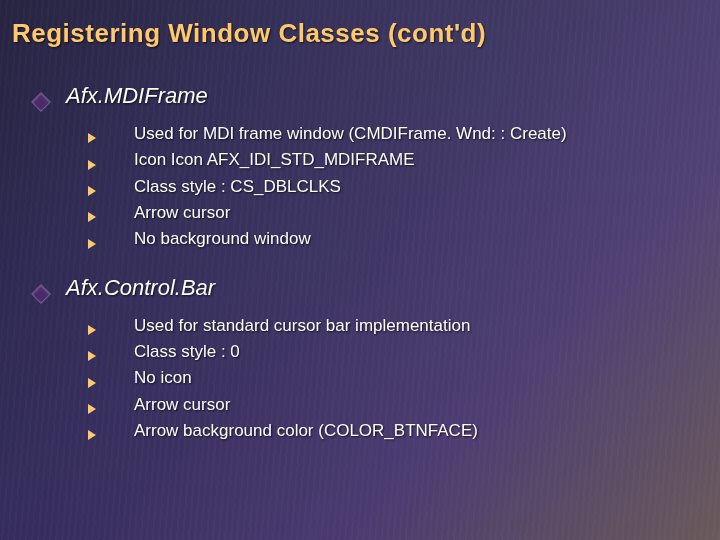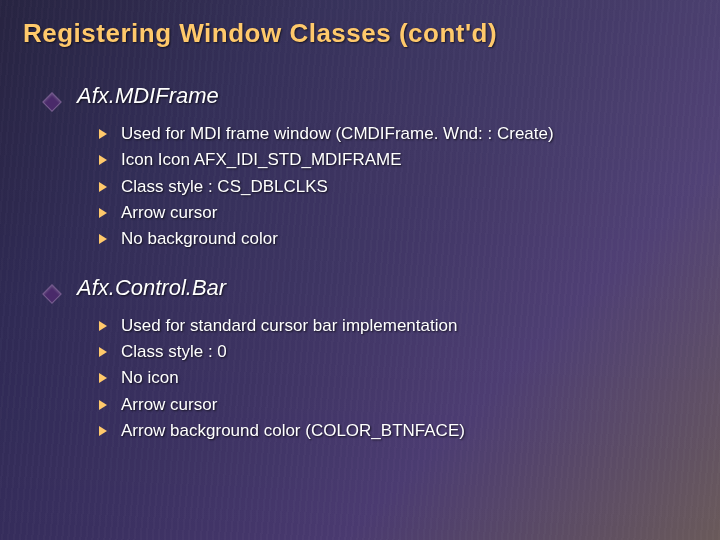--- a/index.html
+++ b/index.html
@@ -17,21 +17,21 @@
     background:
       linear-gradient(rgba(255,255,255,0.06), rgba(255,255,255,0)) ,
       repeating-linear-gradient(95deg, rgba(255,255,255,0.02) 0 2px, rgba(0,0,0,0.02) 2px 6px);
     mix-blend-mode: screen;
     pointer-events: none;
   }
   .slide {
     position: relative;
     width: 100%;
     height: 100%;
-    padding: 18px 28px 20px 23px;
+    padding: 18px 28px 20px 12px;
   }
   .title {
     color: #ffc96b;
     font-weight: bold;
     font-size: 26px;
     letter-spacing: 0.5px;
     margin-bottom: 34px;
     text-shadow: 1px 1px 2px rgba(0,0,0,0.6);
   }
   .section {
@@ -58,25 +58,26 @@
     color: #ffffff;
     font-size: 22px;
     text-shadow: 1px 1px 2px rgba(0,0,0,0.7);
   }
   ul.items {
     list-style: none;
     margin-left: 54px;
   }
   ul.items li {
     display: flex;
-    align-items: flex-start;
+    align-items: center;
     color: #ffffff;
     font-size: 17px;
     line-height: 1.55;
     text-shadow: 1px 1px 2px rgba(0,0,0,0.7);
+    gap: 24px;
   }
   .tri {
     flex: 0 0 auto;
     width: 0; height: 0;
     border-left: 8px solid #ffc96b;
     border-top: 5px solid transparent;
     border-bottom: 5px solid transparent;
     margin-top: 8px;
     margin-right: 14px;
   }
@@ -104,21 +105,21 @@
       <li>
           <span class="tri"></span>
           <span>Class style : CS_DBLCLKS</span>
         </li>
       <li>
           <span class="tri"></span>
           <span>Arrow cursor</span>
         </li>
       <li>
           <span class="tri"></span>
-          <span>No background color</span>
+          <span>No background window</span>
         </li>
     </ul>
   </div>
 
   <div class="section">
     <div class="section-row">
       <div class="diamond"></div>
       <div class="section-heading">Afx.Control.Bar</div>
     </div>
     <ul class="items">

